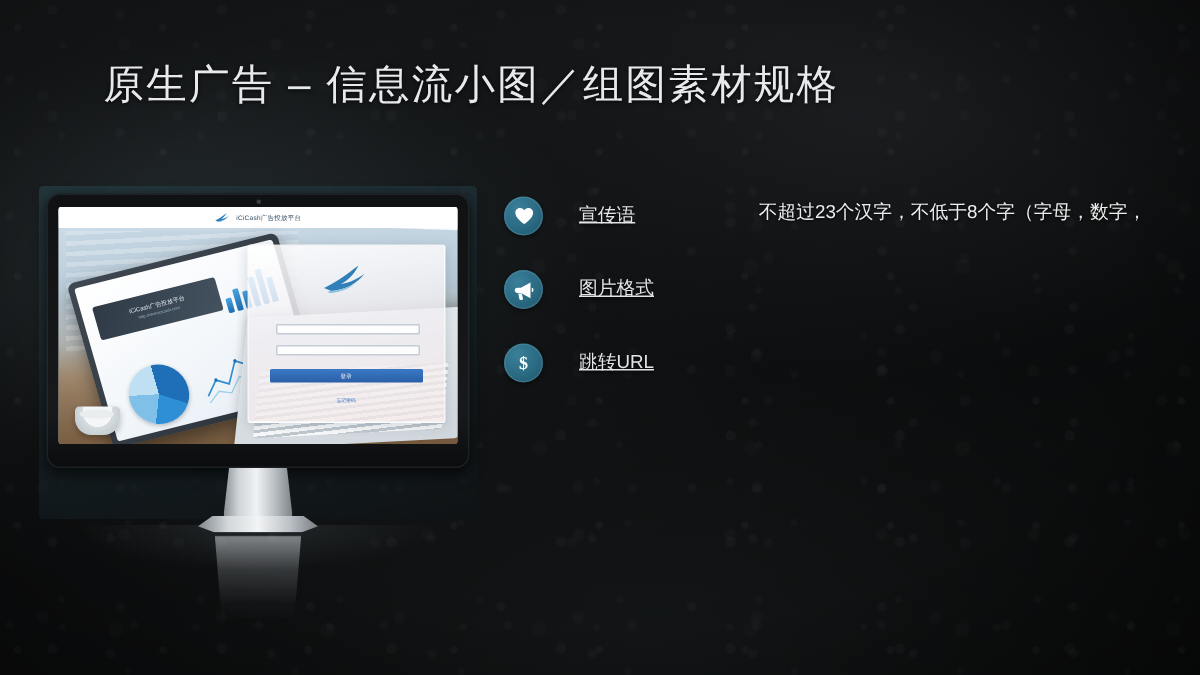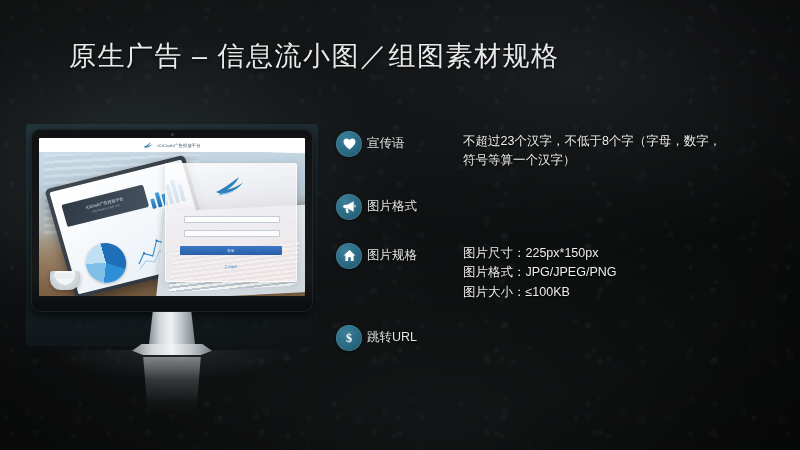--- a/index.html
+++ b/index.html
@@ -391,36 +391,37 @@
     box-shadow: 0 1px 3px rgba(0,0,0,0.6), inset 0 0 0 1px rgba(120,170,190,0.25);
     display: flex;
     align-items: center;
     justify-content: center;
     margin-top: 1px;
   }
   .spec-icon svg { display: block; }
   .spec-label {
     flex: 0 0 auto;
     width: 96px;
-    margin-left: 5px;
+    margin-left: 24px;
     font-size: 12.5px;
     color: #e3e4e5;
     line-height: 1.35;
     padding-top: 5px;
     text-shadow: 0 1px 2px rgba(0,0,0,0.8);
+    text-decoration: underline;
   }
   .spec-value {
     flex: 1 1 auto;
     font-size: 12.5px;
     color: #eceded;
     line-height: 1.55;
     padding-top: 2px;
     text-shadow: 0 1px 2px rgba(0,0,0,0.8);
   }
-  .spec-value .vline { display: block; white-space: nowrap; }
+  .spec-value .vline { display: block; white-space: nowrap; text-align: center; }
 </style>
 </head>
 <body>
 
 <div class="slide">
 
   <div class="title">原生广告 – 信息流小图／组图素材规格</div>
 
   <div class="visual">
     <div class="panel-back"></div>
@@ -497,48 +498,34 @@
 
     <div class="spec-row">
       <span class="spec-icon">
         <svg width="13" height="12" viewBox="0 0 24 22">
           <path d="M12 21 C12 21 1 14 1 7 C1 3 4 1 7 1 C9.4 1 11.2 2.4 12 4 C12.8 2.4 14.6 1 17 1 C20 1 23 3 23 7 C23 14 12 21 12 21 Z" fill="#ffffff"></path>
         </svg>
       </span>
       <span class="spec-label">宣传语</span>
       <span class="spec-value">
         <span class="vline">不超过23个汉字，不低于8个字（字母，数字，</span>
-        <span class="vline">符号等算一个汉字）</span>
       </span>
     </div>
 
     <div class="spec-row">
       <span class="spec-icon">
         <svg width="14" height="13" viewBox="0 0 24 22">
           <path d="M20 2 L9 8 L5 8 C3 8 2 9.4 2 11 C2 12.6 3 14 5 14 L9 14 L20 20 Z" fill="#ffffff"></path>
           <path d="M6 14.6 L10 14.6 L11.4 20.4 C11.6 21.3 11 22 10.1 22 L8.6 22 C7.9 22 7.4 21.6 7.3 21 Z" fill="#ffffff"></path>
           <path d="M21.4 8.2 C22.6 8.2 23.4 9.2 23.4 10.6 C23.4 12 22.6 13 21.4 13 Z" fill="#ffffff"></path>
         </svg>
       </span>
       <span class="spec-label">图片格式</span>
     </div>
 
-    <div class="spec-row">
-      <span class="spec-icon">
-        <svg width="13" height="13" viewBox="0 0 24 22">
-          <path d="M12 1 L23 11 L19.6 11 L19.6 21 L14.4 21 L14.4 14.4 L9.6 14.4 L9.6 21 L4.4 21 L4.4 11 L1 11 Z" fill="#ffffff"></path>
-        </svg>
-      </span>
-      <span class="spec-label">图片规格</span>
-      <span class="spec-value">
-        <span class="vline">图片尺寸：225px*150px</span>
-        <span class="vline">图片格式：JPG/JPEG/PNG</span>
-        <span class="vline">图片大小：≤100KB</span>
-      </span>
-    </div>
 
     <div class="spec-row">
       <span class="spec-icon">
         <svg width="12" height="14" viewBox="0 0 16 22">
           <text x="8" y="17.5" text-anchor="middle" font-family="Liberation Serif, serif" font-size="19" font-weight="bold" fill="#ffffff">$</text>
         </svg>
       </span>
       <span class="spec-label">跳转URL</span>
     </div>
 

